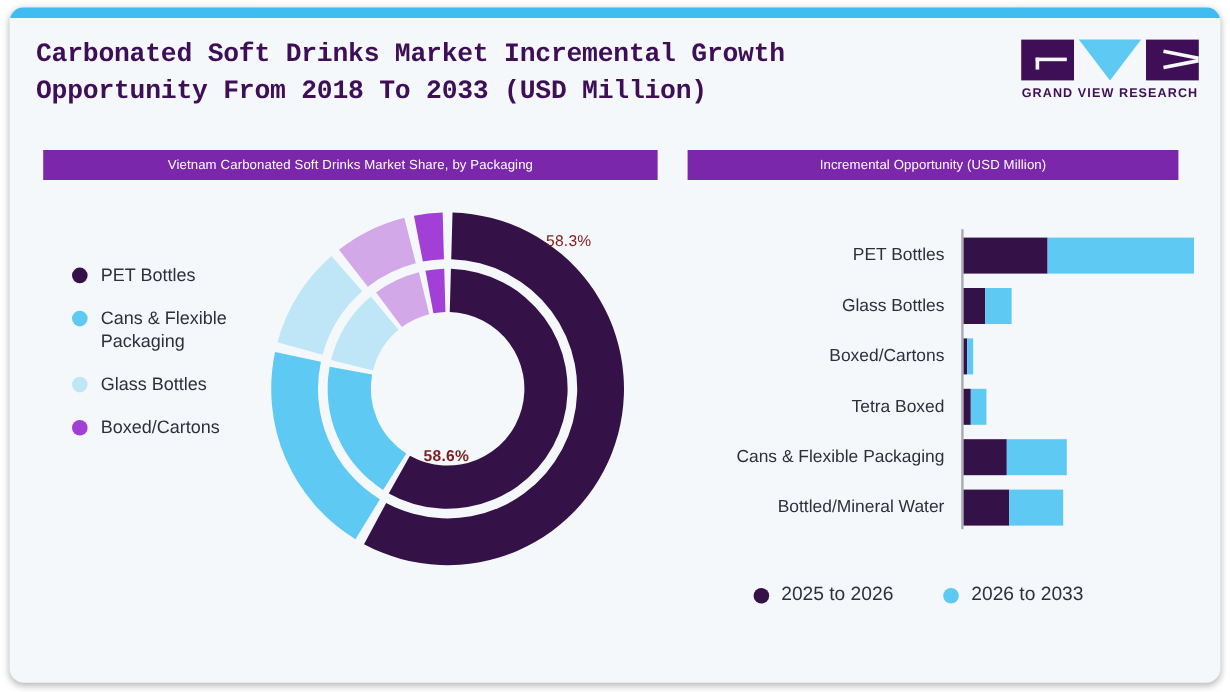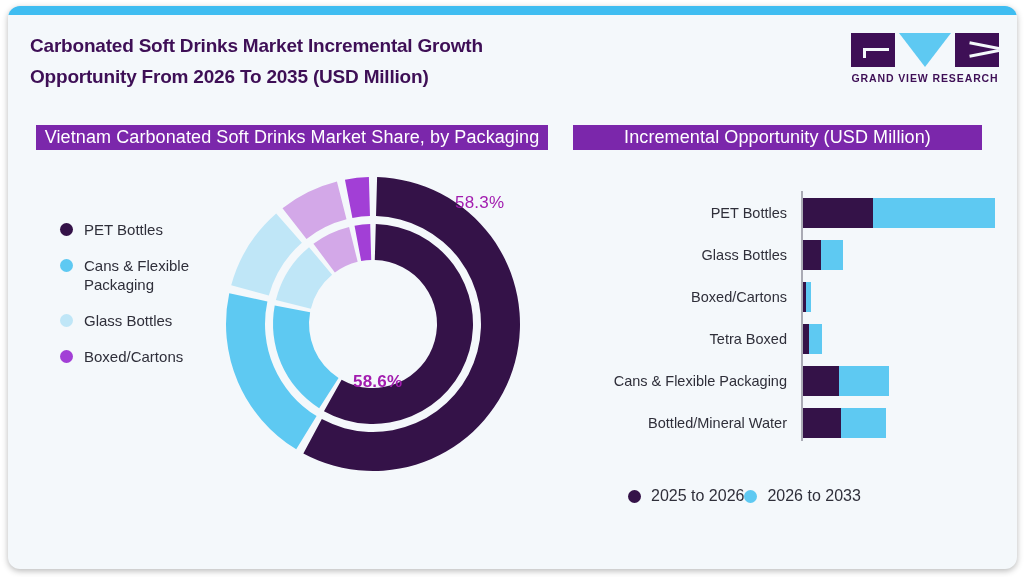--- a/index.html
+++ b/index.html
@@ -34,23 +34,23 @@
     border-top-right-radius: 12px;
   }
 
   
   .title {
     position: absolute;
     left: 22px;
     top: 24px;
     width: 760px;
     color: #3e0f56;
-    font-family: Liberation Sans, sans-serif;
+    font-family: Liberation Mono, monospace;
     font-weight: bold;
-    font-size: 19px;
+    font-size: 22px;
     line-height: 31px;
     letter-spacing: -0.2px;
   }
   .title .ln { display: block; }
 
   .logo {
     position: absolute;
     right: 18px;
     top: 27px;
     width: 160px;
@@ -117,43 +117,43 @@
     letter-spacing: 0.9px;
     font-family: "Liberation Sans", sans-serif;
   }
 
   
   .sec-head {
     position: absolute;
     height: 25px;
     background: #7b27ab;
     color: #ffffff;
-    font-size: 18px;
+    font-size: 11px;
     display: flex;
     align-items: center;
     justify-content: center;
     letter-spacing: 0.1px;
   }
   #sec-left  { left: 28px;  top: 119px; width: 512px; }
   #sec-right { left: 565px; top: 119px; width: 409px; }
 
   
   .donut-wrap {
     position: absolute;
     left: 205px;
     top: 168px;
     width: 320px;
     height: 300px;
   }
   .donut-wrap svg { display: block; }
 
   .pct {
     position: absolute;
-    color: #a21caf;
-    font-size: 17px;
+    color: #7f1d1d;
+    font-size: 13px;
     letter-spacing: 0.2px;
   }
   #pct-outer { left: 447px; top: 187px; }
   #pct-inner { left: 345px; top: 366px; font-weight: bold; }
 
   
   .dlegend {
     position: absolute;
     left: 52px;
     top: 214px;
@@ -223,41 +223,42 @@
   .seg-a { background: #341248; }
   .seg-b { background: #5ec9f2; }
 
   
   .blegend {
     position: absolute;
     left: 620px;
     top: 481px;
     display: flex;
     align-items: center;
+    gap: 42px;
   }
   .blegend-item {
     display: flex;
     align-items: center;
     gap: 10px;
   }
   .blegend-label {
     color: #2f2f3a;
     font-size: 16px;
   }
 </style>
 </head>
 <body>
 
 <div class="card">
 
   <div class="top-strip"></div>
 
   <div class="title">
     <span class="ln">Carbonated Soft Drinks Market Incremental Growth</span>
-    <span class="ln">Opportunity From 2026 To 2035 (USD Million)</span>
+    <span class="ln">Opportunity From 2018 To 2033 (USD Million)</span>
   </div>
 
   <div class="logo">
     <div class="logo-marks">
       <div class="logo-blk left"></div>
       <div class="logo-tri"></div>
       <div class="logo-blk right"></div>
     </div>
     <div class="logo-text">GRAND VIEW RESEARCH</div>
   </div>

